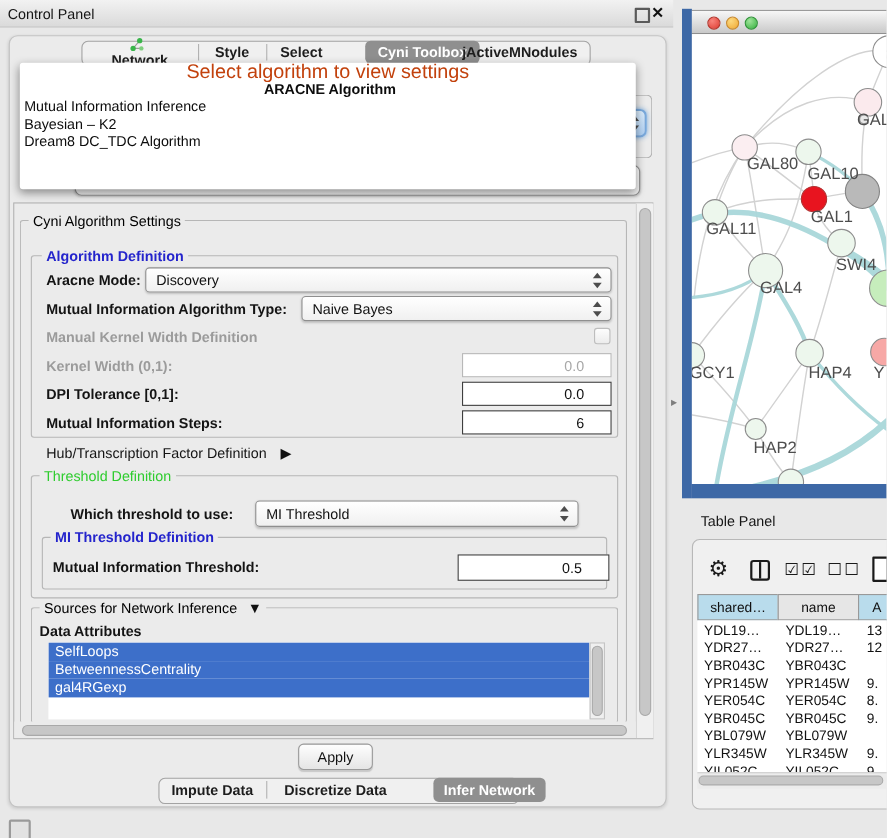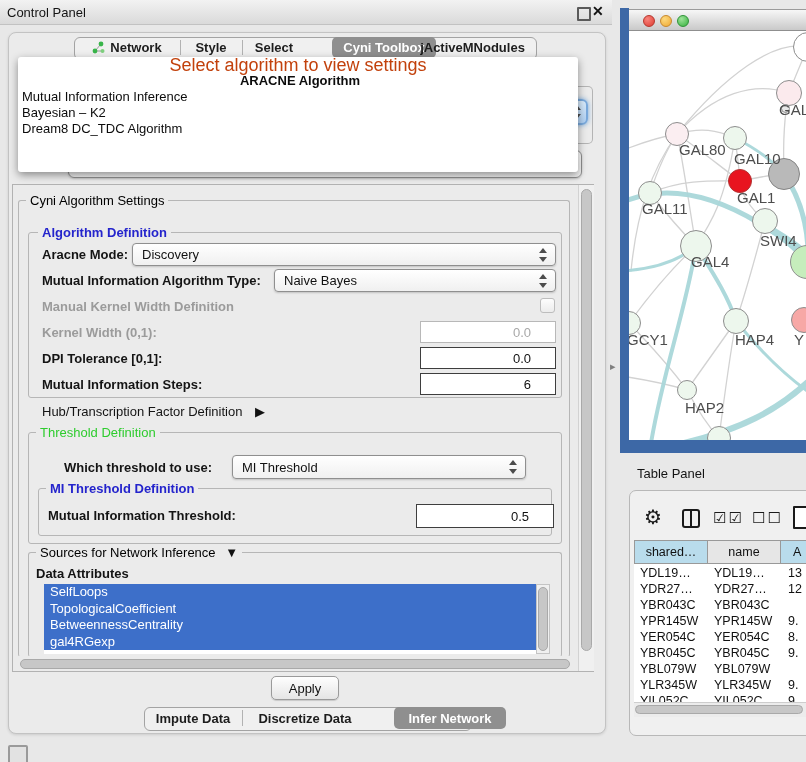--- a/index.html
+++ b/index.html
@@ -50,21 +50,21 @@
 
 <div class="abs" style="left:0;top:6;width:612px;height:24px;background:linear-gradient(#f2f2f2,#dadada);border-bottom:1px solid #c2c2c2;">
   <div class="lbl" style="left:7px;top:5px;">Control Panel</div>
   <div class="abs" style="left:577px;top:7px;width:10px;height:10px;border:2px solid #5a5a5a;border-radius:1px;"></div>
   <div class="abs" style="left:592px;top:3px;font-size:14px;font-weight:bold;color:#111;">✕</div>
 </div>
 
 <div class="abs" style="left:8px;top:32px;width:596px;height:700px;background:#ebebeb;border:1px solid #c3c3c3;border-radius:8px;box-shadow:0 1px 3px rgba(0,0,0,.12);"></div>
 
 <div class="tabstrip" style="left:74px;top:37px;width:461px;height:21px;"></div>
-<div class="tab" style="left:74px;top:37px;width:106px;">
+<div class="tab" style="left:74px;top:37px;width:106px;flex-direction:column;">
   <span class="abs" style="position:static;margin-right:5px;width:13px;height:13px;display:inline-block;">
     <svg width="13" height="13" viewBox="0 0 13 13">
         <line x1="3" y1="10" x2="9" y2="3" stroke="#9a9a9a" stroke-width="1"></line>
         <line x1="3" y1="10" x2="10" y2="10" stroke="#9a9a9a" stroke-width="1"></line>
         <circle cx="3" cy="10" r="2.4" fill="#39b54a"></circle>
         <circle cx="9" cy="3" r="2.4" fill="#39b54a"></circle>
         <circle cx="10.5" cy="10" r="2" fill="#7ed07e"></circle>
       </svg>
   </span>
   <span>Network</span>
@@ -153,21 +153,20 @@
 
 <div class="grp" style="left:28px;top:552px;width:532px;height:104px;border-bottom:none;"></div>
 <div class="gtitle" style="left:36px;top:545px;">
   <span>Sources for Network Inference</span>
   <span style="margin-left:6px;color:#111;">▼</span>
 </div>
 <div class="lbl b" style="left:36px;top:566px;">Data Attributes</div>
 
 <div class="abs" style="left:44px;top:584px;width:492px;height:70px;background:#fff;overflow:hidden;">
   <div class="attr">SelfLoops</div>
-  <div class="attr">TopologicalCoefficient</div>
   <div class="attr">BetweennessCentrality</div>
   <div class="attr">gal4RGexp</div>
 </div>
 <div class="sb-track" style="left:536px;top:584px;width:14px;height:70px;border:1px solid #c4c4c4;box-sizing:border-box;">
   <div class="sb-thumb" style="left:1px;top:2px;width:10px;height:64px;"></div>
 </div>
 
 <div class="sb-track" style="left:578px;top:185px;width:15px;height:486px;border-left:1px solid #d2d2d2;">
   <div class="sb-thumb" style="left:2px;top:4px;width:11px;height:462px;"></div>
 </div>
@@ -179,21 +178,21 @@
   <span>Apply</span>
 </div>
 
 <div class="tabstrip" style="left:144px;top:707px;width:326px;height:22px;"></div>
 <div class="tab" style="left:144px;top:707px;width:98px;height:22px;">
   <span>Impute Data</span>
 </div>
 <div class="tab" style="left:242px;top:707px;width:126px;height:22px;">
   <span>Discretize Data</span>
 </div>
-<div class="tab sel" style="left:368px;top:707px;width:112px;height:22px;">
+<div class="tab sel" style="left:368px;top:707px;width:102px;height:22px;">
   <span>Infer Network</span>
 </div>
 <div class="vsep" style="left:242px;top:710px;height:16px;"></div>
 
 <div class="abs" style="left:8px;top:745px;width:20px;height:20px;border:2px solid #9a9a9a;border-radius:2px;background:#e2e2e2;box-sizing:border-box;"></div>
 <div class="abs" style="left:610px;top:361px;font-size:11px;color:#7e7e7e;line-height:11px;">▸</div>
 
 <div class="abs" style="left:620px;top:8px;width:9px;height:445px;background:#3d68a6;"></div>
 <div class="abs" style="left:629px;top:440px;width:177px;height:13px;background:#3d68a6;"></div>
 

